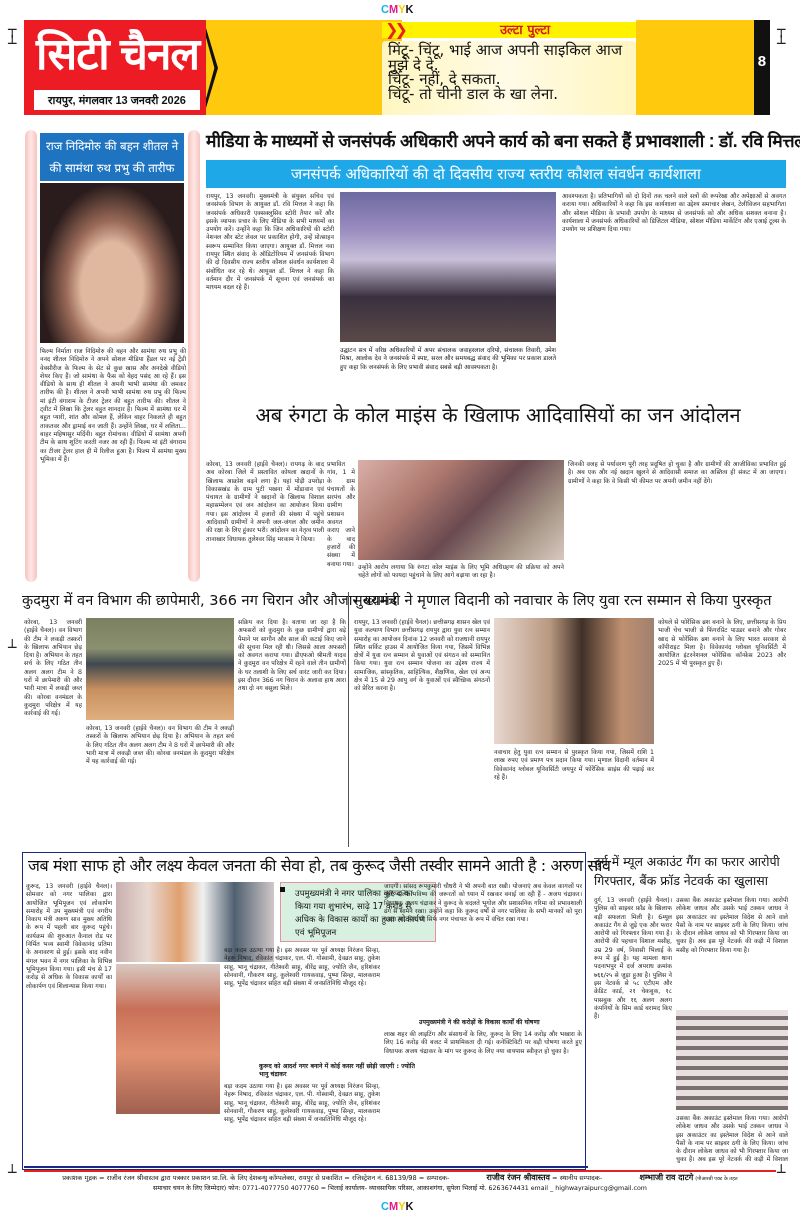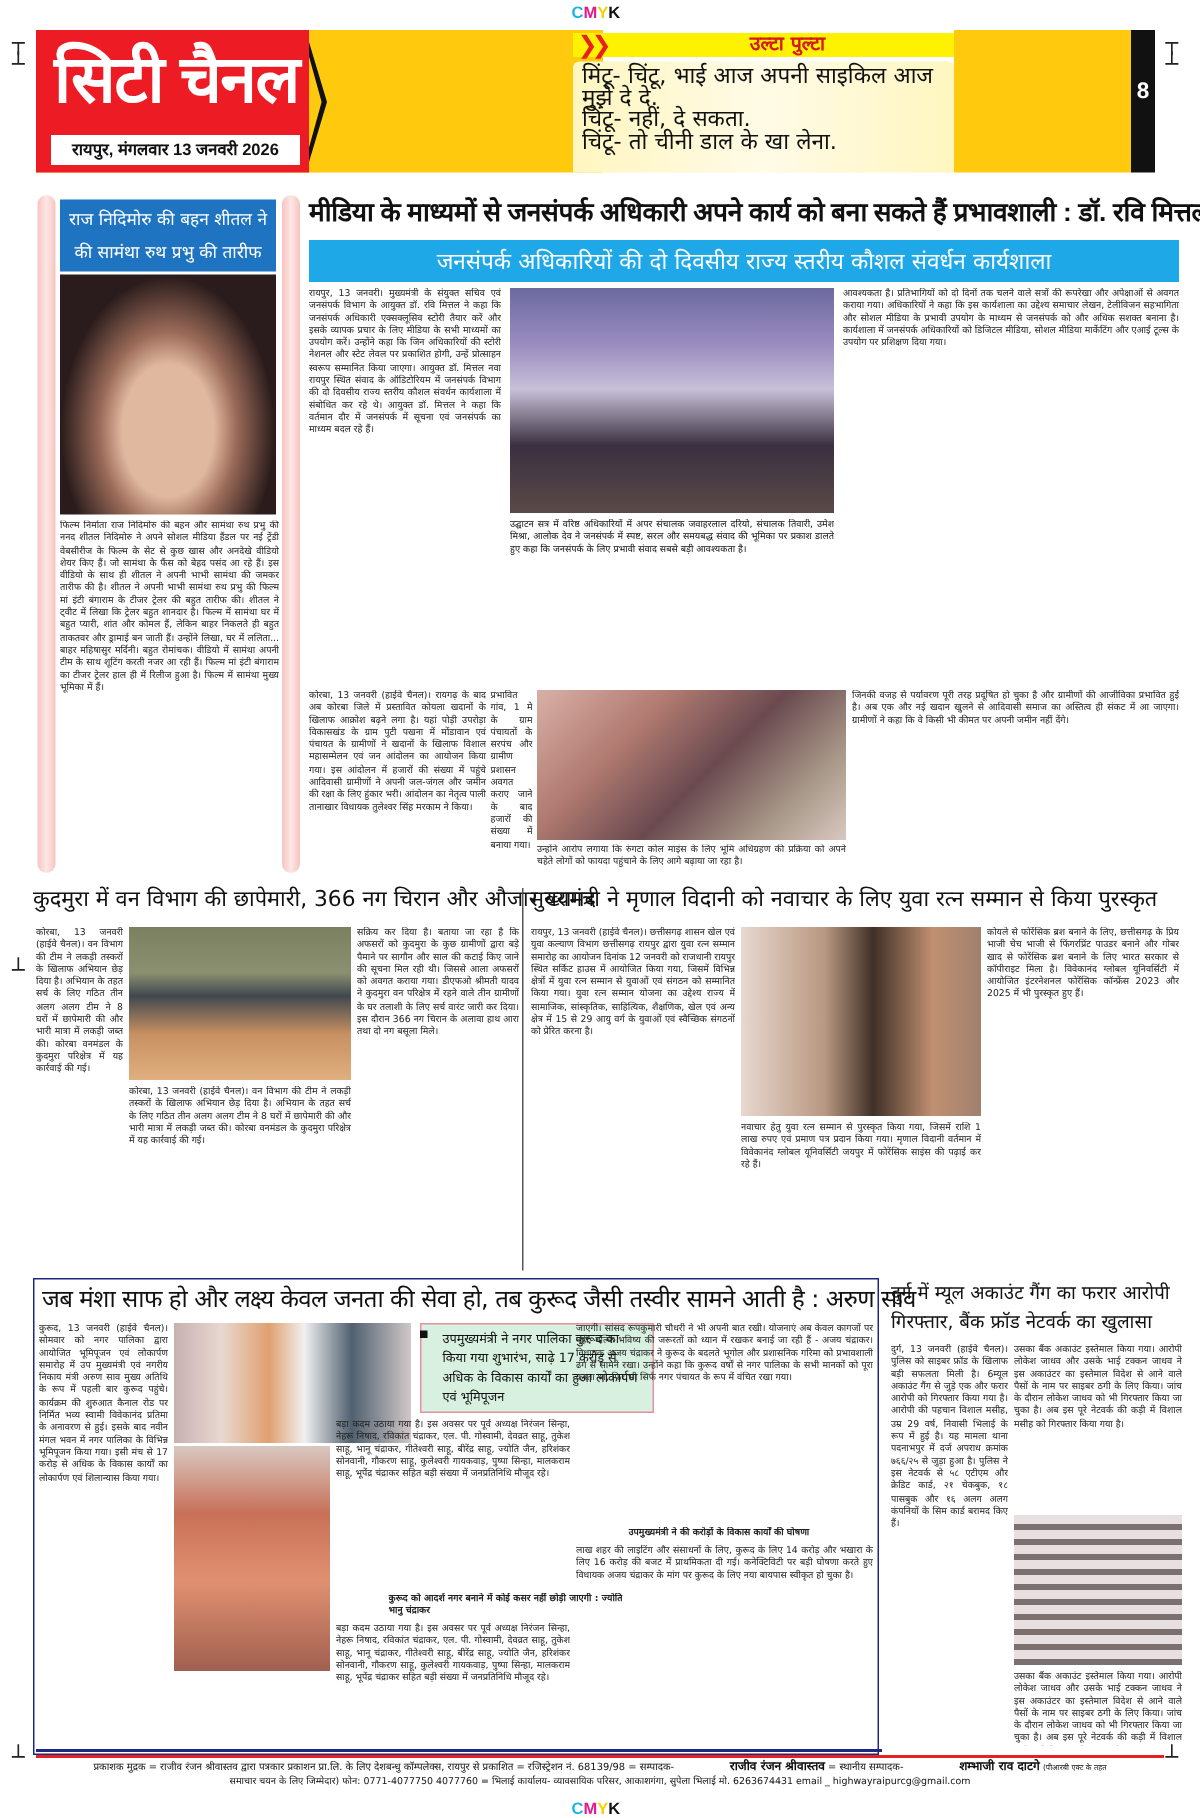--- a/index.html
+++ b/index.html
@@ -96,20 +96,21 @@
 
 <div class="abs pink-bar" style="left:194px; top:130px; width:0px; height:0;"></div>
 <div class="abs main-headline" style="left:206px;">मीडिया के माध्यमों से जनसंपर्क अधिकारी अपने कार्य को  बना सकते हैं प्रभावशाली : डॉ. रवि मित्तल</div>
 <div class="abs main-sub" style="left:206px; width:580px;">जनसंपर्क अधिकारियों की दो दिवसीय राज्य स्तरीय कौशल संवर्धन कार्यशाला</div>
 <div class="abs text-block" style="left:206px; top:192px; width:128px; height:206px;">रायपुर, 13 जनवरी। मुख्यमंत्री के संयुक्त सचिव एवं जनसंपर्क विभाग के आयुक्त डॉ. रवि मित्तल ने कहा कि जनसंपर्क अधिकारी एक्सक्लूसिव स्टोरी तैयार करें और इसके व्यापक प्रचार के लिए मीडिया के सभी माध्यमों का उपयोग करें। उन्होंने कहा कि जिन अधिकारियों की स्टोरी नेशनल और स्टेट लेवल पर प्रकाशित होगी, उन्हें प्रोत्साहन स्वरूप सम्मानित किया जाएगा। आयुक्त डॉ. मित्तल नवा रायपुर स्थित संवाद के ऑडिटोरियम में जनसंपर्क विभाग की दो दिवसीय राज्य स्तरीय कौशल संवर्धन कार्यशाला में संबोधित कर रहे थे। आयुक्त डॉ. मित्तल ने कहा कि वर्तमान दौर में जनसंपर्क में सूचना एवं जनसंपर्क का माध्यम बदल रहे हैं।</div>
 <div class="abs main-photo" style="left:340px; top:192px; width:216px; height:150px;"></div>
 <div class="abs caption text-block" style="left:340px; top:346px; width:216px; height:52px;">उद्घाटन सत्र में वरिष्ठ अधिकारियों में अपर संचालक जवाहरलाल दरियो, संचालक तिवारी, उमेश मिश्रा, आलोक देव ने जनसंपर्क में स्पष्ट, सरल और समयबद्ध संवाद की भूमिका पर प्रकाश डालते हुए कहा कि जनसंपर्क के लिए प्रभावी संवाद सबसे बड़ी आवश्यकता है।</div>
 <div class="abs text-block" style="left:562px; top:192px; width:224px; height:206px;">आवश्यकता है। प्रतिभागियों को दो दिनों तक चलने वाले सत्रों की रूपरेखा और अपेक्षाओं से अवगत कराया गया। अधिकारियों ने कहा कि इस कार्यशाला का उद्देश्य समाचार लेखन, टेलीविजन सहभागिता और सोशल मीडिया के प्रभावी उपयोग के माध्यम से जनसंपर्क को और अधिक सशक्त बनाना है। कार्यशाला में जनसंपर्क अधिकारियों को डिजिटल मीडिया, सोशल मीडिया मार्केटिंग और एआई टूल्स के उपयोग पर प्रशिक्षण दिया गया।</div>
 
 <div class="abs coal-headline" style="left:206px; width:584px;">
+  <div>अब रुंगटा के कोल माइंस के खिलाफ आदिवासियों का जन आंदोलन</div>
 </div>
 <div class="abs text-block" style="left:206px; top:460px; width:118px; height:125px;">कोरबा, 13 जनवरी (हाईवे चैनल)। रायगढ़ के बाद अब कोरबा जिले में प्रस्तावित कोयला खदानों के खिलाफ आक्रोश बढ़ने लगा है। यहां पोड़ी उपरोड़ा विकासखंड के ग्राम पुटी पखना में मोंडावान एवं पंचायत के ग्रामीणों ने खदानों के खिलाफ विशाल महासम्मेलन एवं जन आंदोलन का आयोजन किया गया। इस आंदोलन में हजारों की संख्या में पहुंचे आदिवासी ग्रामीणों ने अपनी जल-जंगल और जमीन की रक्षा के लिए हुंकार भरी। आंदोलन का नेतृत्व पाली तानाखार विधायक तुलेश्वर सिंह मरकाम ने किया।</div>
 <div class="abs text-block" style="left:327px; top:460px; width:28px; height:125px;">प्रभावित गांव, 1 मे के ग्राम पंचायतों के सरपंच और ग्रामीण प्रशासन अवगत कराए जाने के बाद हजारों की संख्या में बनाया गया।</div>
 <div class="abs coal-photo" style="left:358px; top:460px; width:206px; height:100px;"></div>
 <div class="abs text-block" style="left:358px; top:563px; width:206px; height:22px;">उन्होंने आरोप लगाया कि रुंगटा कोल माइंस के लिए भूमि अधिग्रहण की प्रक्रिया को अपने चहेते लोगों को फायदा पहुंचाने के लिए आगे बढ़ाया जा रहा है।</div>
 <div class="abs text-block" style="left:568px; top:460px; width:218px; height:125px;">जिनकी वजह से पर्यावरण पूरी तरह प्रदूषित हो चुका है और ग्रामीणों की आजीविका प्रभावित हुई है। अब एक और नई खदान खुलने से आदिवासी समाज का अस्तित्व ही संकट में आ जाएगा। ग्रामीणों ने कहा कि वे किसी भी कीमत पर अपनी जमीन नहीं देंगे।</div>
 
 <div class="abs kud-headline">कुदमुरा में वन विभाग की छापेमारी, 366 नग चिरान और औजार बरामद</div>
 <div class="abs text-block" style="left:24px; top:618px; width:58px; height:232px;">कोरबा, 13 जनवरी (हाईवे चैनल)। वन विभाग की टीम ने लकड़ी तस्करों के खिलाफ अभियान छेड़ दिया है। अभियान के तहत सर्च के लिए गठित तीन अलग अलग टीम ने 8 घरों में छापेमारी की और भारी मात्रा में लकड़ी जब्त की। कोरबा वनमंडल के कुदमुरा परिक्षेत्र में यह कार्रवाई की गई।</div>
 <div class="abs kud-photo" style="left:86px; top:618px; width:148px; height:102px;"></div>

